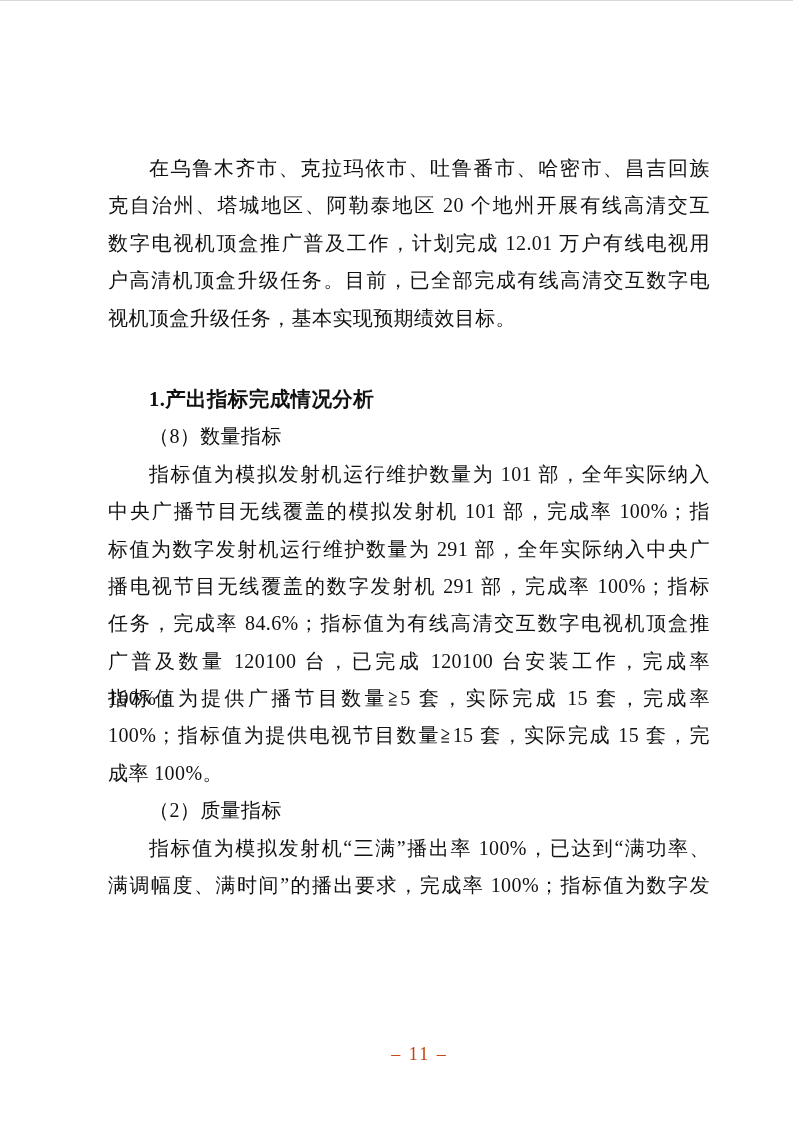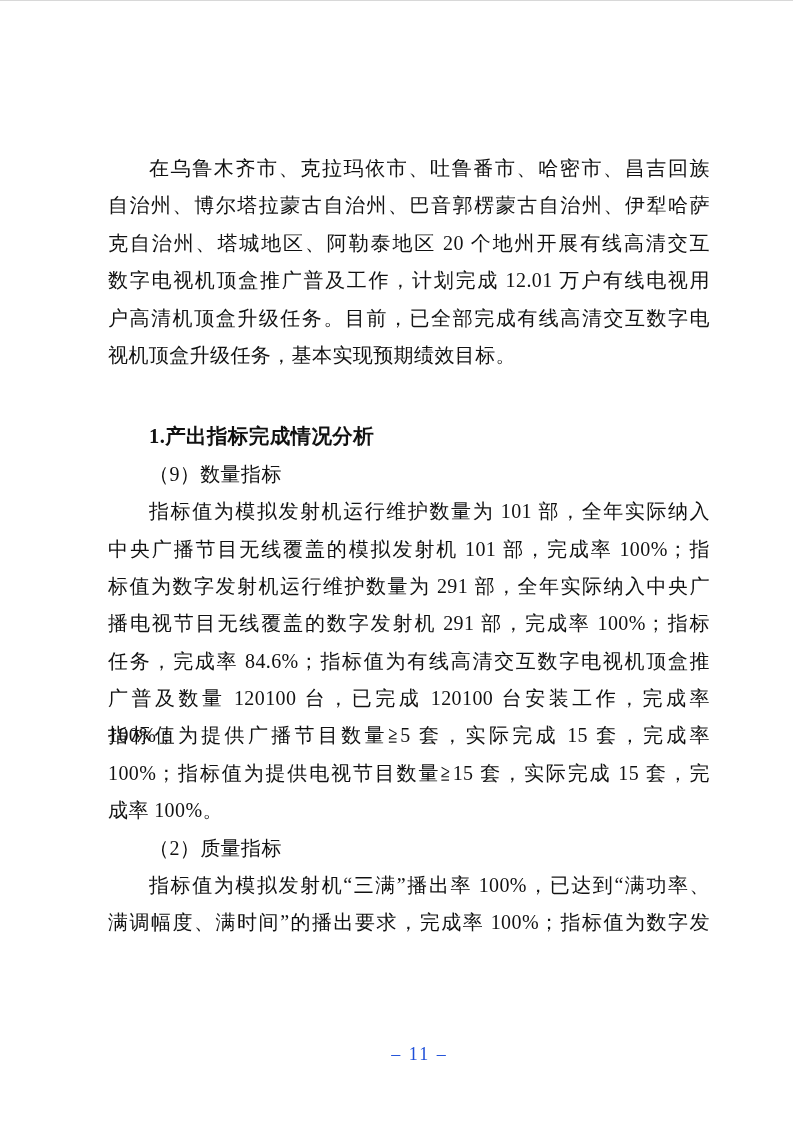--- a/index.html
+++ b/index.html
@@ -41,38 +41,37 @@
   }
   .footer {
     position: absolute;
     left: 0;
     right: 0;
     top: 1038px;
     height: 30px;
     line-height: 30px;
     text-align: center;
     font-size: 18px;
-    color: #1d4ed8;
+    color: #c2410c;
     letter-spacing: 2px;
     padding-left: 46px;
   }
 </style>
 </head>
 <body>
 
 <div class="page">
   <div class="text-block">
     <div class="line indent justify">在乌鲁木齐市、克拉玛依市、吐鲁番市、哈密市、昌吉回族</div>
-    <div class="line justify">自治州、博尔塔拉蒙古自治州、巴音郭楞蒙古自治州、伊犁哈萨</div>
     <div class="line justify">克自治州、塔城地区、阿勒泰地区 20 个地州开展有线高清交互</div>
     <div class="line justify">数字电视机顶盒推广普及工作，计划完成 12.01 万户有线电视用</div>
     <div class="line justify">户高清机顶盒升级任务。目前，已全部完成有线高清交互数字电</div>
     <div class="line">视机顶盒升级任务，基本实现预期绩效目标。</div>
     <div class="line indent heading-bold">1.产出指标完成情况分析</div>
-    <div class="line indent">（9）数量指标</div>
+    <div class="line indent">（8）数量指标</div>
     <div class="line indent justify">指标值为模拟发射机运行维护数量为 101 部，全年实际纳入</div>
     <div class="line justify">中央广播节目无线覆盖的模拟发射机 101 部，完成率 100%；指</div>
     <div class="line justify">标值为数字发射机运行维护数量为 291 部，全年实际纳入中央广</div>
     <div class="line justify">播电视节目无线覆盖的数字发射机 291 部，完成率 100%；指标</div>
     <div class="line justify">任务，完成率 84.6%；指标值为有线高清交互数字电视机顶盒推</div>
     <div class="line justify">广普及数量 120100 台，已完成 120100 台安装工作，完成率 100%；</div>
     <div class="line justify">指标值为提供广播节目数量≧5 套，实际完成 15 套，完成率</div>
     <div class="line justify">100%；指标值为提供电视节目数量≧15 套，实际完成 15 套，完</div>
     <div class="line">成率 100%。</div>
     <div class="line indent">（2）质量指标</div>

